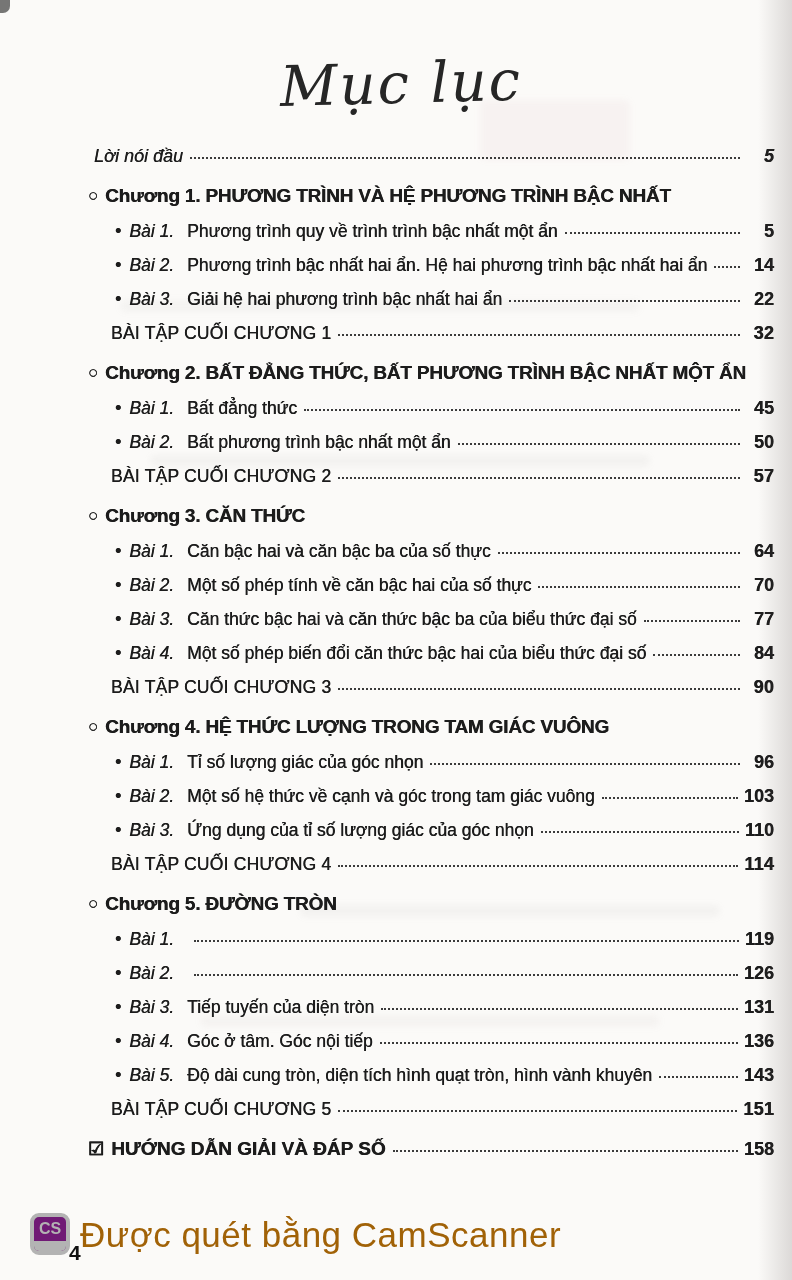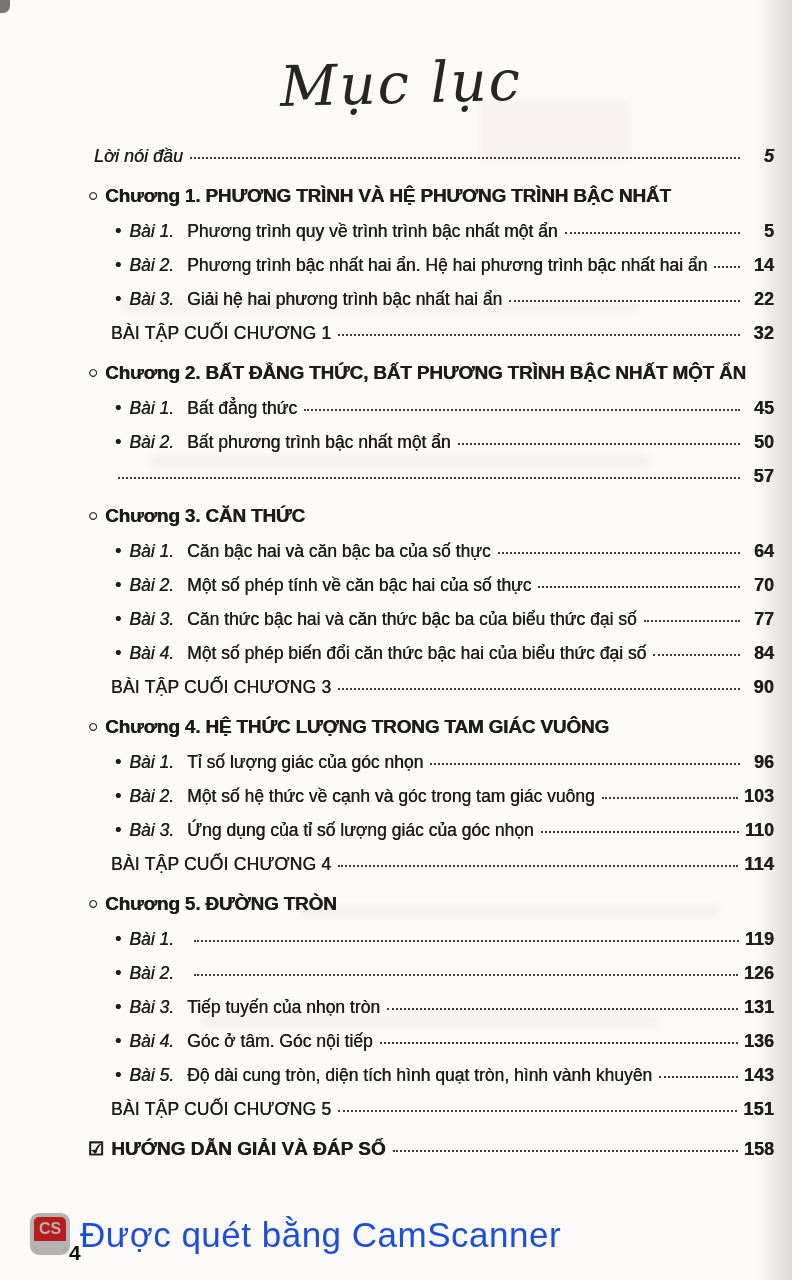--- a/index.html
+++ b/index.html
@@ -73,31 +73,31 @@
 
   .review { padding-left:23px; letter-spacing:0.2px; }
 
   .back-matter { margin-top:14px; font-weight:bold; font-size:19px; }
   .back-matter .chk { margin-right:7px; font-size:18px; }
 
   
   .watermark { position:absolute; left:30px; top:1213px; display:flex; align-items:flex-start; }
   .cs-logo {
     width:40px; height:42px; border-radius:9px;
-    border:4px solid #b3b3b3; background:#b91c1c;
+    border:4px solid #b3b3b3; background:#701a75;
     display:flex; flex-direction:column; overflow:hidden;
   }
   .cs-logo .cs-txt {
     flex:1; display:flex; align-items:center; justify-content:center;
     font-weight:bold; font-size:16px; color:#b3b3b3; letter-spacing:0;
   }
   .cs-logo .cs-bar { height:10px; background:#b3b3b3; }
   .wm-text {
     margin-left:10px; margin-top:2px;
-    font-size:35px; color:#1d4ed8; letter-spacing:0.5px;
+    font-size:35px; color:#a16207; letter-spacing:0.5px;
     text-shadow:none;
   }
   .footer-page {
     position:absolute; left:69px; top:1241px;
     font-size:21px; font-weight:bold; color:#111;
   }
 </style>
 </head>
 <body>
 
@@ -163,20 +163,21 @@
     <span class="pg">45</span>
   </div>
   <div class="row lesson">
     <span class="bullet">•</span>
     <span class="num">Bài 2.</span>
     <span class="txt">Bất phương trình bậc nhất một ẩn</span>
     <span class="leader"></span>
     <span class="pg">50</span>
   </div>
   <div class="row review">
+    <span>BÀI TẬP CUỐI CHƯƠNG 2</span>
     <span class="leader"></span>
     <span class="pg">57</span>
   </div>
 
   <div class="row chapter-heading">
     <span class="circle">○</span>
     <span>Chương 3. CĂN THỨC</span>
   </div>
   <div class="row lesson">
     <span class="bullet">•</span>
@@ -255,21 +256,21 @@
   </div>
   <div class="row lesson">
     <span class="bullet">•</span>
     <span class="num">Bài 2.</span>
     <span class="leader"></span>
     <span class="pg">126</span>
   </div>
   <div class="row lesson">
     <span class="bullet">•</span>
     <span class="num">Bài 3.</span>
-    <span class="txt">Tiếp tuyến của nhọn tròn</span>
+    <span class="txt">Tiếp tuyến của diện tròn</span>
     <span class="leader"></span>
     <span class="pg">131</span>
   </div>
   <div class="row lesson">
     <span class="bullet">•</span>
     <span class="num">Bài 4.</span>
     <span class="txt">Góc ở tâm. Góc nội tiếp</span>
     <span class="leader"></span>
     <span class="pg">136</span>
   </div>

